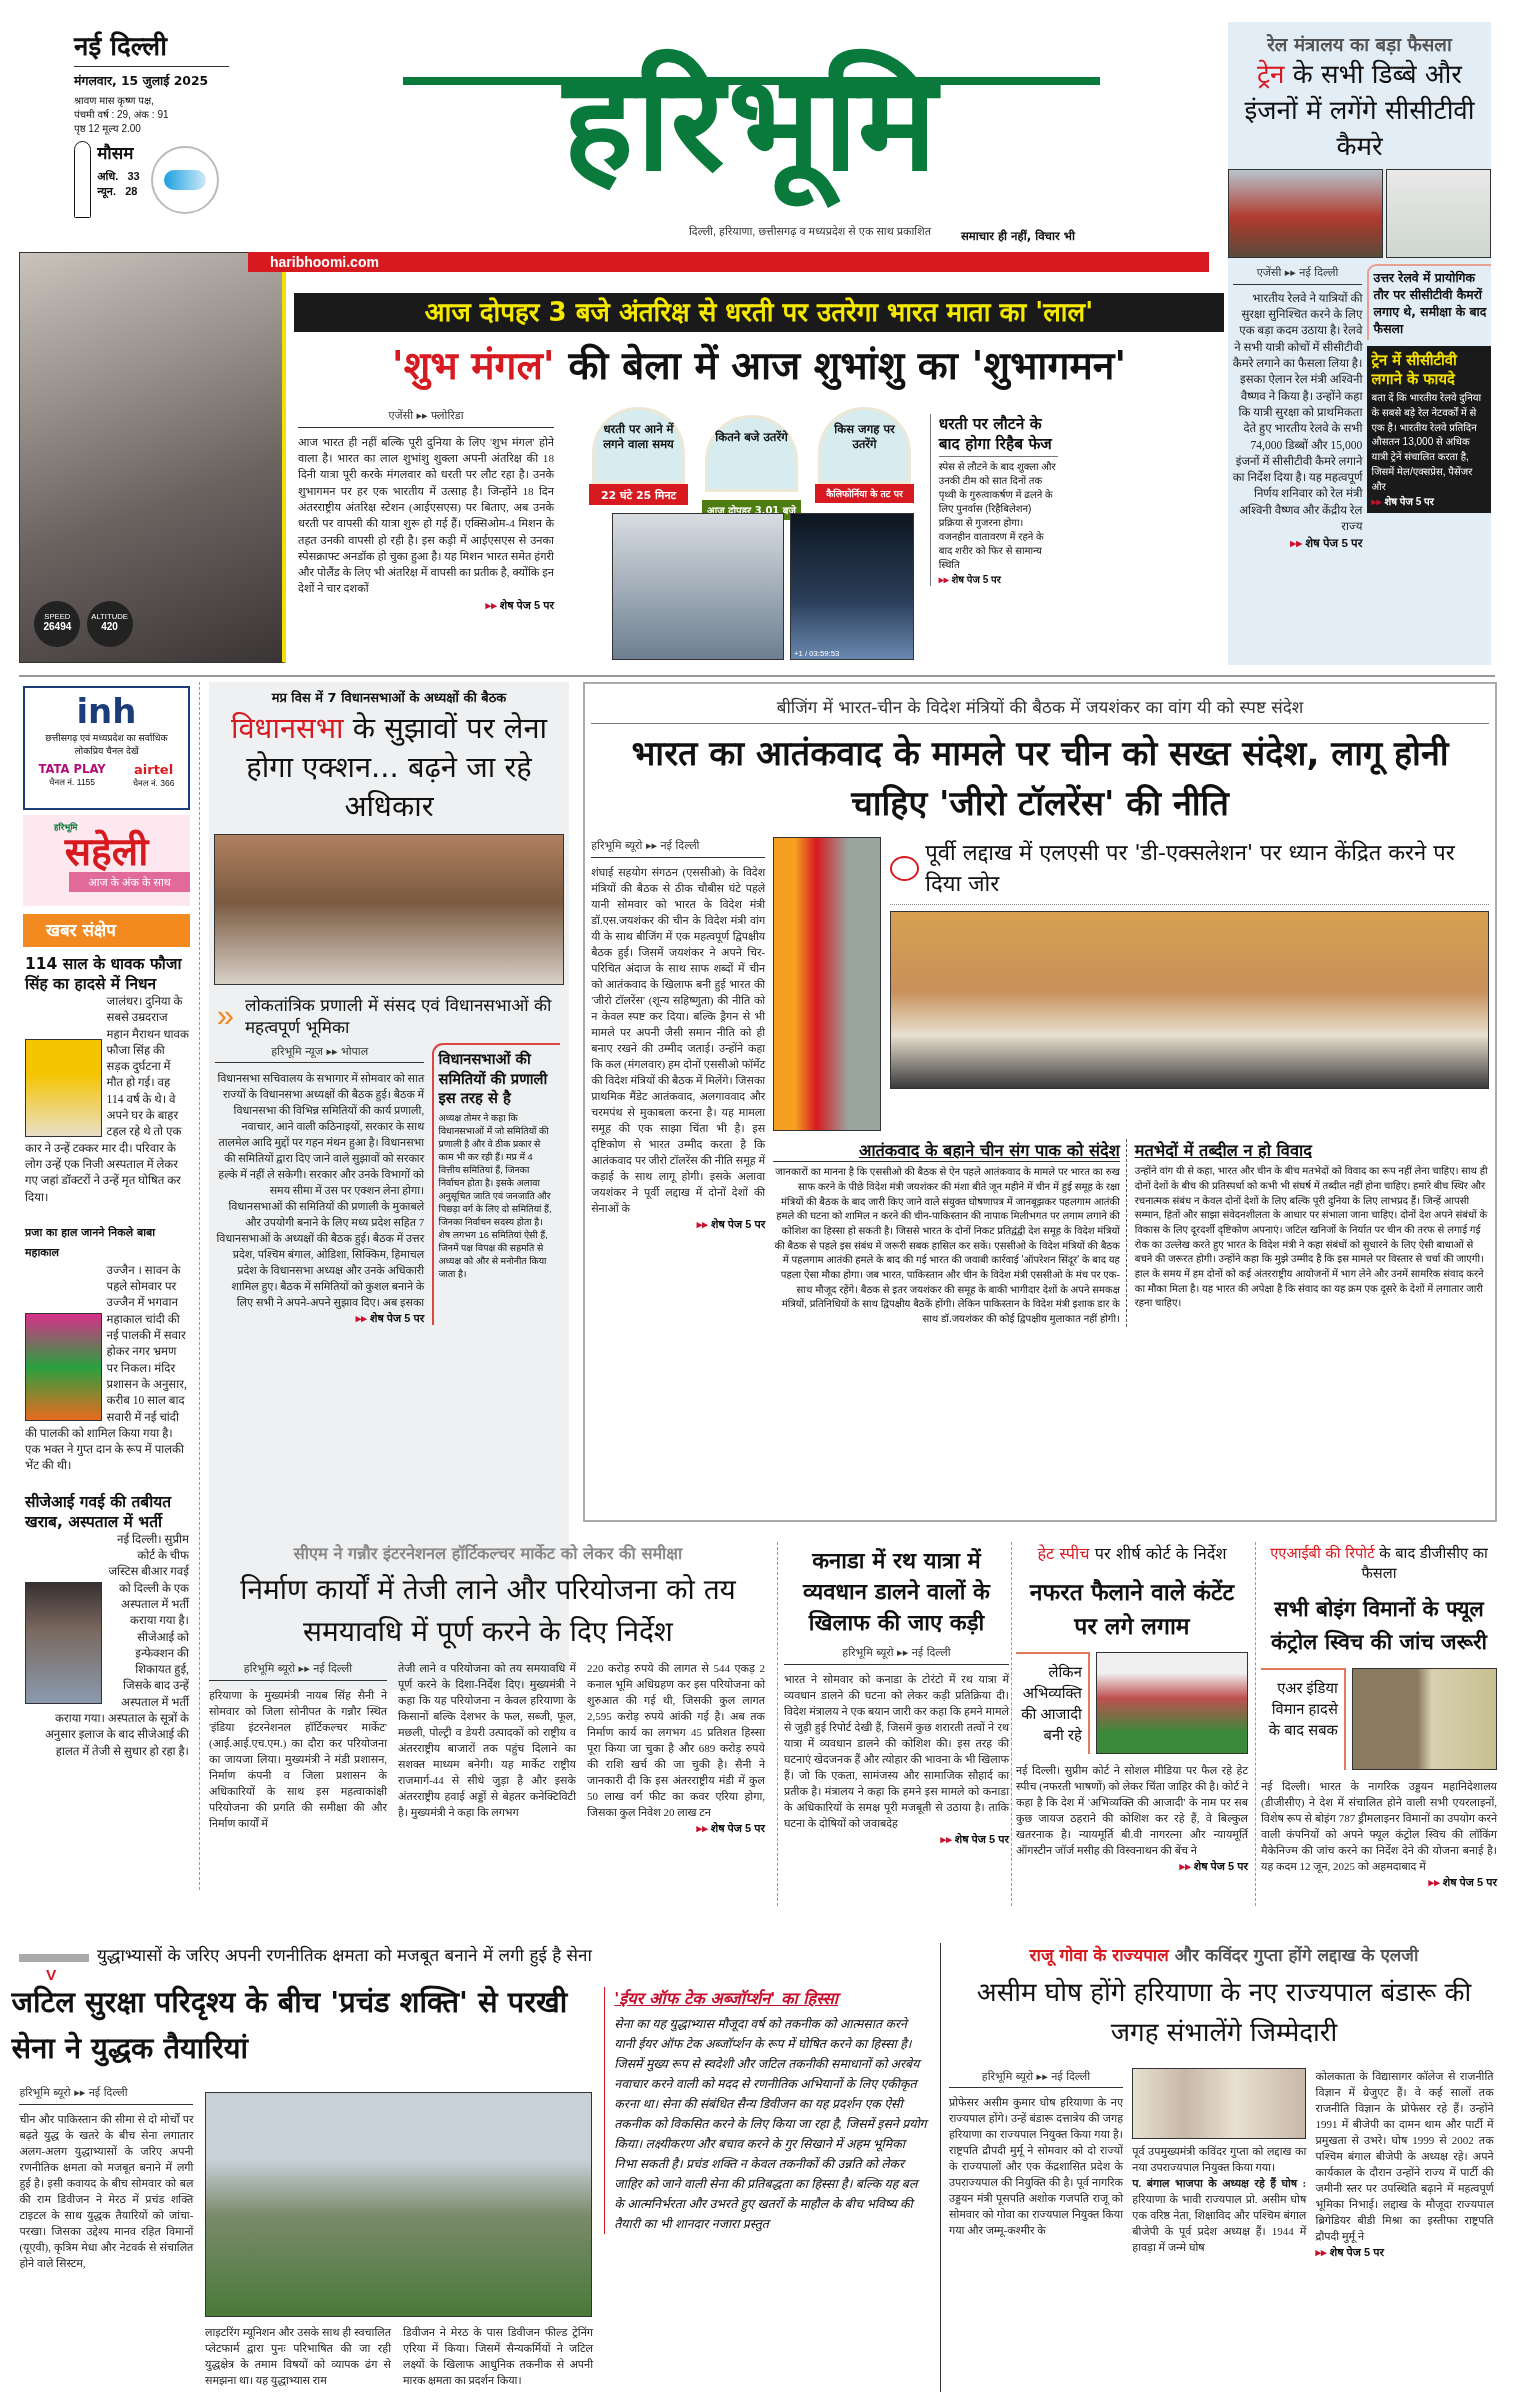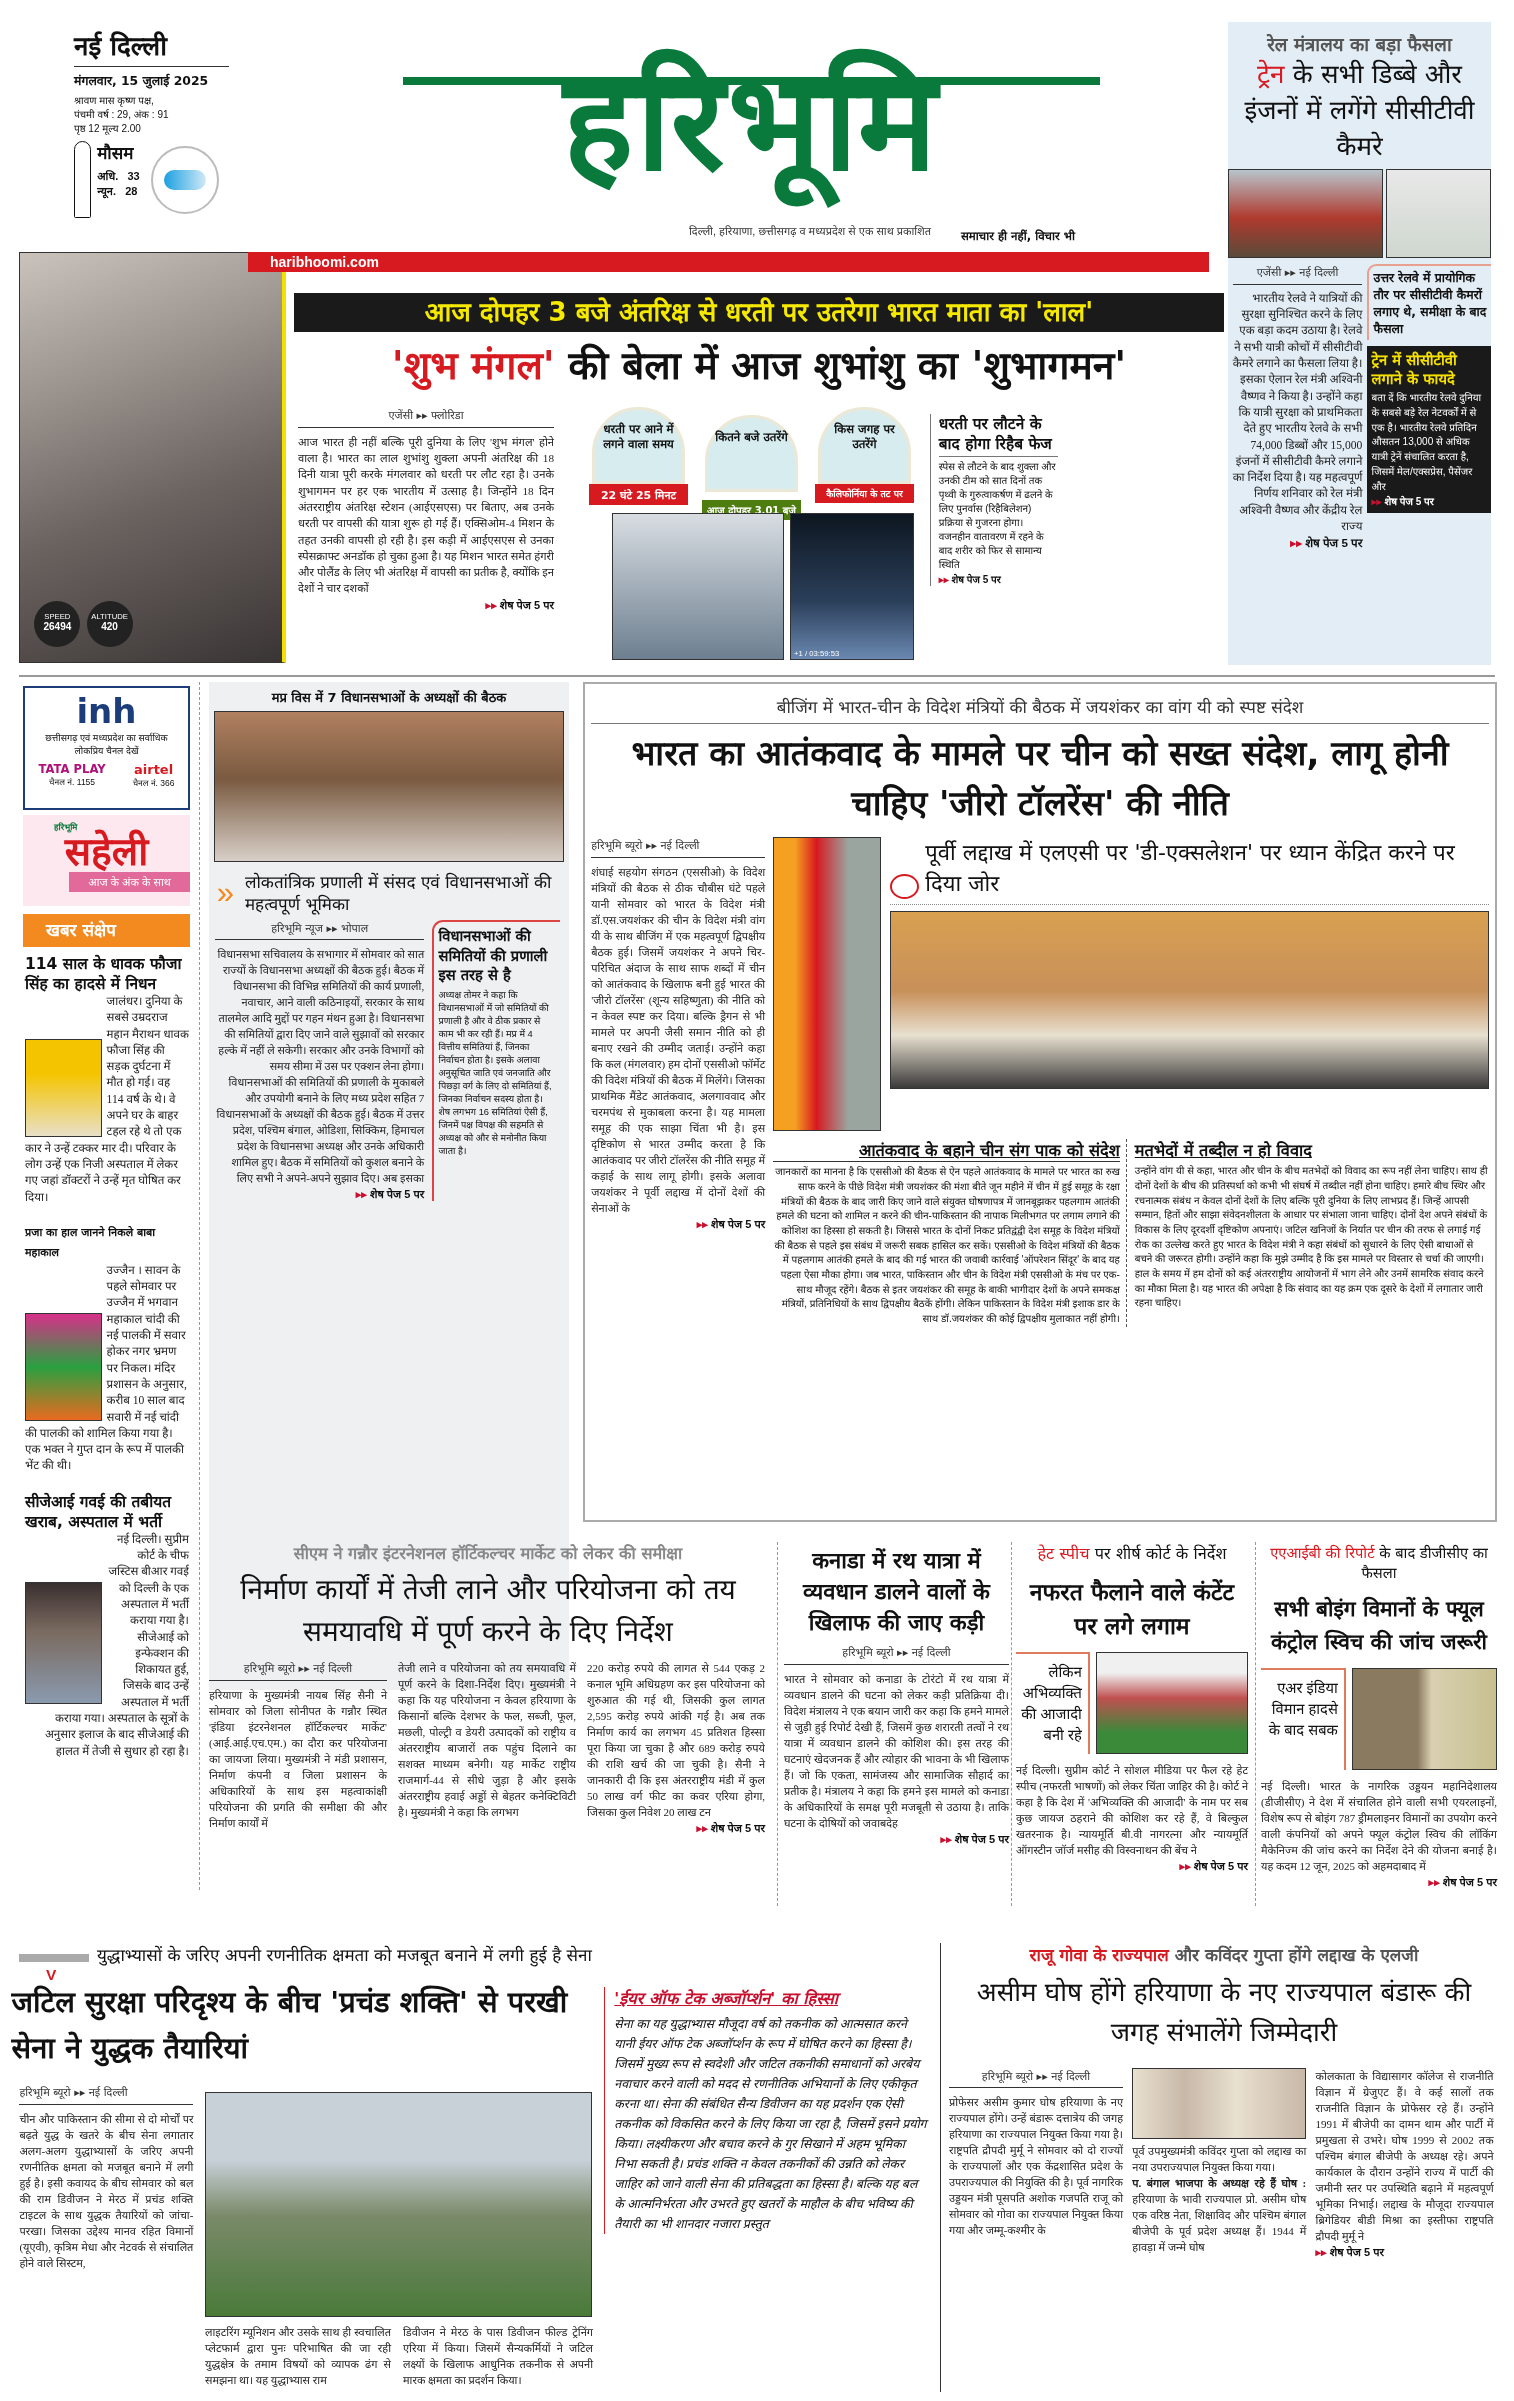--- a/index.html
+++ b/index.html
@@ -154,20 +154,23 @@
   <div style="clear:both;margin-top:17px">
     <div class="hd" style="font-size:15.5px;line-height:20px">सीजेआई गवई की तबीयत खराब, अस्पताल में भर्ती</div>
     <div class="photo" style="float:left;width:77px;height:122px;margin:50px 4.6px 3.1px 0;background:linear-gradient(180deg,#3a3030,#7a6a60 40%,#8a9aae)"></div>
     <div class="body-text" style="font-size:11.6px;line-height:16.3px;text-align:right">नई दिल्ली। सुप्रीम कोर्ट के चीफ जस्टिस बीआर गवई को दिल्ली के एक अस्पताल में भर्ती कराया गया है। सीजेआई को इन्फेक्शन की शिकायत हुई, जिसके बाद उन्हें अस्पताल में भर्ती कराया गया। अस्पताल के सूत्रों के अनुसार इलाज के बाद सीजेआई की हालत में तेजी से सुधार हो रहा है।</div>
   </div>
 </div>
 <div class="vline" style="left:199px;top:682px;height:1208px"></div>
 
 <div class="abs" style="left:209px;top:682px;width:360px;height:1008px;background:#eef0f2">
   <div class="hd" style="font-size:13px;text-align:center;margin-top:6.2px">मप्र विस में 7 विधानसभाओं के अध्यक्षों की बैठक</div>
+  <div style="font-family:'DejaVu Sans',sans-serif;font-size:29px;line-height:39px;text-align:center;padding:3.1px 7.7px">
+    <span class="red">विधानसभा</span><span> के सुझावों पर लेना होगा एक्शन... बढ़ने जा रहे अधिकार</span>
+  </div>
   <div class="photo" style="margin:4.6px 4.6px;height:151px;background:linear-gradient(180deg,#b08060,#7a5a40 45%,#d8d0c8)"></div>
   <div style="display:flex;align-items:center;padding:4.6px 7.7px">
     <span style="font-size:31px;color:#f28a20;margin-right:11px">»</span>
     <span style="font-family:'DejaVu Sans',sans-serif;font-size:17px;line-height:22px">लोकतांत्रिक प्रणाली में संसद एवं विधानसभाओं की महत्वपूर्ण भूमिका</span>
   </div>
   <div style="display:flex;padding:0 6.2px;gap:7.7px">
     <div style="width:209px">
       <div class="dateline">हरिभूमि न्यूज ▸▸ भोपाल</div>
       <div class="body-text" style="font-size:11px;line-height:16px;text-align:right">विधानसभा सचिवालय के सभागार में सोमवार को सात राज्यों के विधानसभा अध्यक्षों की बैठक हुई। बैठक में विधानसभा की विभिन्न समितियों की कार्य प्रणाली, नवाचार, आने वाली कठिनाइयों, सरकार के साथ तालमेल आदि मुद्दों पर गहन मंथन हुआ है। विधानसभा की समितियों द्वारा दिए जाने वाले सुझावों को सरकार हल्के में नहीं ले सकेगी। सरकार और उनके विभागों को समय सीमा में उस पर एक्शन लेना होगा। विधानसभाओं की समितियों की प्रणाली के मुकाबले और उपयोगी बनाने के लिए मध्य प्रदेश सहित 7 विधानसभाओं के अध्यक्षों की बैठक हुई। बैठक में उत्तर प्रदेश, पश्चिम बंगाल, ओडिशा, सिक्किम, हिमाचल प्रदेश के विधानसभा अध्यक्ष और उनके अधिकारी शामिल हुए। बैठक में समितियों को कुशल बनाने के लिए सभी ने अपने-अपने सुझाव दिए। अब इसका</div>
       <div class="more" style="text-align:right;font-size:11px">▸▸ <b>शेष पेज 5 पर</b></div>
@@ -185,21 +188,21 @@
   <div style="display:flex;padding:0 6.2px;gap:7.7px;margin-top:4.6px">
     <div style="width:174px">
       <div class="dateline" style="text-align:left">हरिभूमि ब्यूरो ▸▸ नई दिल्ली</div>
       <div class="body-text" style="font-size:11px;line-height:16px">शंघाई सहयोग संगठन (एससीओ) के विदेश मंत्रियों की बैठक से ठीक चौबीस घंटे पहले यानी सोमवार को भारत के विदेश मंत्री डॉ.एस.जयशंकर की चीन के विदेश मंत्री वांग यी के साथ बीजिंग में एक महत्वपूर्ण द्विपक्षीय बैठक हुई। जिसमें जयशंकर ने अपने चिर-परिचित अंदाज के साथ साफ शब्दों में चीन को आतंकवाद के खिलाफ बनी हुई भारत की 'जीरो टॉलरेंस' (शून्य सहिष्णुता) की नीति को न केवल स्पष्ट कर दिया। बल्कि ड्रैगन से भी मामले पर अपनी जैसी समान नीति को ही बनाए रखने की उम्मीद जताई। उन्होंने कहा कि कल (मंगलवार) हम दोनों एससीओ फॉर्मेट की विदेश मंत्रियों की बैठक में मिलेंगे। जिसका प्राथमिक मैंडेट आतंकवाद, अलगाववाद और चरमपंथ से मुकाबला करना है। यह मामला समूह की एक साझा चिंता भी है। इस दृष्टिकोण से भारत उम्मीद करता है कि आतंकवाद पर जीरो टॉलरेंस की नीति समूह में कड़ाई के साथ लागू होगी। इसके अलावा जयशंकर ने पूर्वी लद्दाख में दोनों देशों की सेनाओं के</div>
       <div class="more" style="text-align:right;font-size:11px">▸▸ <b>शेष पेज 5 पर</b></div>
     </div>
     <div style="flex:1">
       <div style="display:flex;gap:9.3px">
         <div class="photo" style="width:108px;height:294px;background:linear-gradient(90deg,#f5a020 20%,#d71920 40%,#9aa5a0 70%)"></div>
         <div style="flex:1">
-          <div style="display:flex;align-items:flex-end;border-bottom:1.5px dotted #888;padding-bottom:4.6px">
+          <div style="display:flex;align-items:center;border-bottom:1.5px dotted #888;padding-bottom:4.6px">
             <span style="width:29px;height:25px;border:2.3px solid #d71920;border-radius:50%;margin-right:6.2px;flex-shrink:0"></span>
             <span style="font-family:'DejaVu Sans',sans-serif;font-size:22px;line-height:31px">पूर्वी लद्दाख में एलएसी पर 'डी-एक्सलेशन' पर ध्यान केंद्रित करने पर दिया जोर</span>
           </div>
           <div class="photo" style="margin-top:6.2px;height:178px;background:linear-gradient(180deg,#d8a050,#c8905a 45%,#e8e0d0 70%,#3a3a3a)"></div>
         </div>
       </div>
       <div style="display:flex;gap:7.7px;margin-top:7.7px">
         <div style="width:50%;border-right:1.5px dashed #555;padding-right:6.2px">
           <div class="hd" style="font-size:16.3px;text-align:right;border-bottom:1.5px solid #333;text-decoration:underline">आतंकवाद के बहाने चीन संग पाक को संदेश</div>
           <div style="font-size:10px;line-height:14.7px;text-align:right;margin-top:3.1px">जानकारों का मानना है कि एससीओ की बैठक से ऐन पहले आतंकवाद के मामले पर भारत का रुख साफ करने के पीछे विदेश मंत्री जयशंकर की मंशा बीते जून महीने में चीन में हुई समूह के रक्षा मंत्रियों की बैठक के बाद जारी किए जाने वाले संयुक्त घोषणापत्र में जानबूझकर पहलगाम आतंकी हमले की घटना को शामिल न करने की चीन-पाकिस्तान की नापाक मिलीभगत पर लगाम लगाने की कोशिश का हिस्सा हो सकती है। जिससे भारत के दोनों निकट प्रतिद्वंद्वी देश समूह के विदेश मंत्रियों की बैठक से पहले इस संबंध में जरूरी सबक हासिल कर सकें। एससीओ के विदेश मंत्रियों की बैठक में पहलगाम आतंकी हमले के बाद की गई भारत की जवाबी कार्रवाई 'ऑपरेशन सिंदूर' के बाद यह पहला ऐसा मौका होगा। जब भारत, पाकिस्तान और चीन के विदेश मंत्री एससीओ के मंच पर एक-साथ मौजूद रहेंगे। बैठक से इतर जयशंकर की समूह के बाकी भागीदार देशों के अपने समकक्ष मंत्रियों, प्रतिनिधियों के साथ द्विपक्षीय बैठकें होंगी। लेकिन पाकिस्तान के विदेश मंत्री इशाक डार के साथ डॉ.जयशंकर की कोई द्विपक्षीय मुलाकात नहीं होगी।</div>

